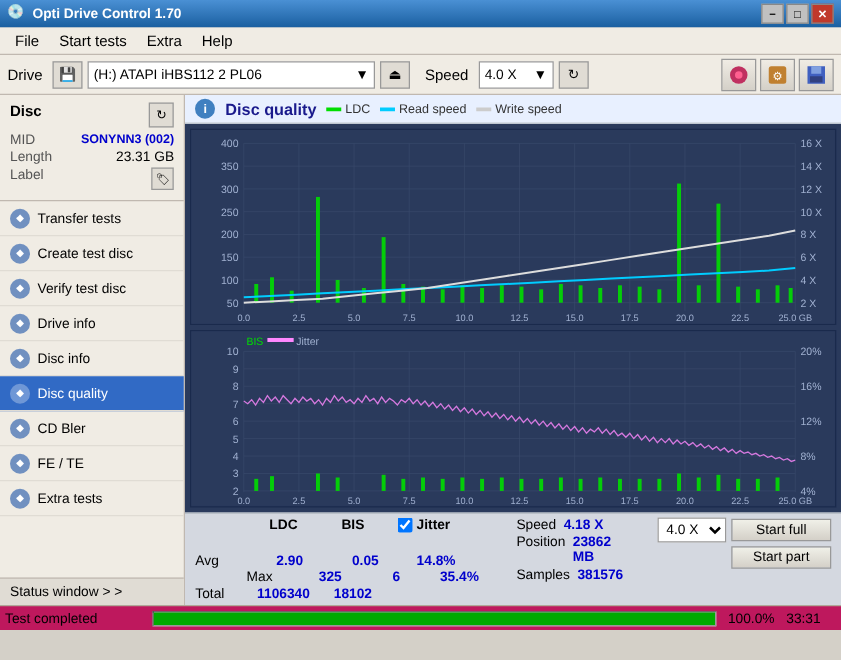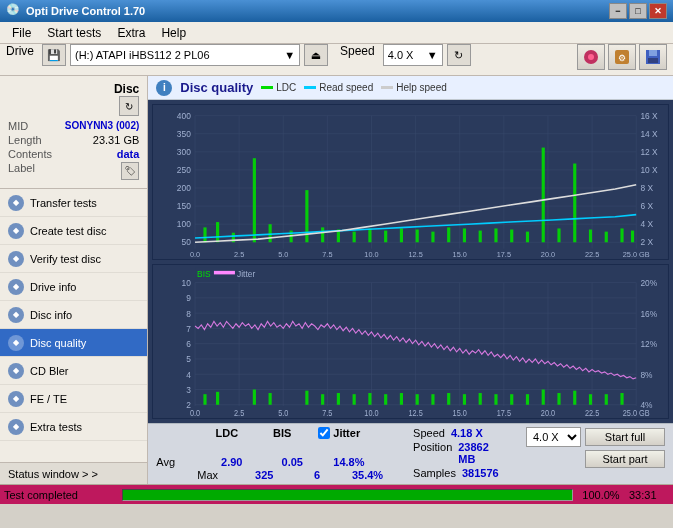--- a/index.html
+++ b/index.html
@@ -41,21 +41,21 @@
       padding: 2px 8px;
       cursor: pointer;
       color: #000;
     }
 
     
     .drive-toolbar {
       background: #f0ece4;
       height: 32px;
       display: flex;
-      align-items: flex-start;
+      align-items: center;
       padding: 0 6px;
       border-bottom: 1px solid #c0b8b0;
       gap: 4px;
     }
     .drive-label { font-size: 12px; margin-right: 4px; }
     .drive-select {
       background: white;
       border: 1px solid #999;
       height: 22px;
       padding: 0 4px;
@@ -89,23 +89,22 @@
       display: flex;
       flex-direction: column;
     }
     .disc-panel {
       padding: 6px 8px;
       border-bottom: 1px solid #c0b8b0;
     }
     .disc-header {
       display: flex;
       justify-content: space-between;
-      align-items: flex-end;
+      align-items: flex-start;
       margin-bottom: 4px;
-      flex-direction: column;
     }
     .disc-title { font-weight: bold; font-size: 12px; color: #000; }
     .disc-icon-btn {
       width: 20px; height: 20px; background: #e0dcd4;
       border: 1px solid #999; display: flex; align-items: center;
       justify-content: center; cursor: pointer; font-size: 10px;
     }
     .disc-row {
       display: flex;
       justify-content: space-between;
@@ -299,24 +298,20 @@
       </div>
       <div class="disc-row">
         <span class="disc-field">MID</span>
         <span class="disc-value" style="font-size:10px;">SONYNN3 (002)</span>
       </div>
       <div class="disc-row">
         <span class="disc-field">Length</span>
         <span class="disc-value-dark">23.31 GB</span>
       </div>
       <div class="disc-row">
-        <span class="disc-field">Contents</span>
-        <span class="disc-value">data</span>
-      </div>
-      <div class="disc-row">
         <span class="disc-field">Label</span>
         <div class="disc-icon-btn" style="width:18px;height:18px;font-size:9px;">🏷</div>
       </div>
     </div>
 
     <div class="sidebar-nav">
       <div class="nav-item">
         <div class="nav-item-icon">◆</div>
         <span>Transfer tests</span>
       </div>
@@ -367,21 +362,21 @@
       <div class="legend-item">
         <div class="legend-color" style="background:#00dd00;"></div>
         <span>LDC</span>
       </div>
       <div class="legend-item">
         <div class="legend-color" style="background:#00ccff;"></div>
         <span>Read speed</span>
       </div>
       <div class="legend-item">
         <div class="legend-color" style="background:#cccccc;"></div>
-        <span>Help speed</span>
+        <span>Write speed</span>
       </div>
     </div>
 
     <div class="charts-area">
 
       <div class="chart-container">
         <svg class="chart-svg" viewBox="0 0 490 145" preserveAspectRatio="none">
 
           <rect width="490" height="145" fill="#2a3a5c"></rect>
 
@@ -597,20 +592,25 @@
           <span style="color:#0000cc; font-weight:bold; width:55px; text-align:center;">2.90</span>
           <span style="color:#0000cc; font-weight:bold; width:40px; text-align:center;">0.05</span>
           <span style="color:#0000cc; font-weight:bold; margin-left:8px;">14.8%</span>
         </div>
         <div style="display:flex; gap:8px; align-items:center;padding-left:41px;">
           <span style="color:#000; width:35px;">Max</span>
           <span style="color:#0000cc; font-weight:bold; width:55px; text-align:center;">325</span>
           <span style="color:#0000cc; font-weight:bold; width:40px; text-align:center;">6</span>
           <span style="color:#0000cc; font-weight:bold; margin-left:8px;">35.4%</span>
         </div>
+        <div style="display:flex; gap:8px; align-items:center;">
+          <span style="color:#000; width:35px;">Total</span>
+          <span style="color:#0000cc; font-weight:bold; width:55px; text-align:center;">1106340</span>
+          <span style="color:#0000cc; font-weight:bold; width:40px; text-align:center;">18102</span>
+        </div>
       </div>
 
       <div style="display:flex; flex-direction:column; gap:2px; margin-left:10px;">
         <div style="display:flex; gap:6px;">
           <span style="color:#000;">Speed</span>
           <span style="color:#0000cc; font-weight:bold;">4.18 X</span>
         </div>
         <div style="display:flex; gap:6px;">
           <span style="color:#000;">Position</span>
           <span style="color:#0000cc; font-weight:bold;">23862 MB</span>

